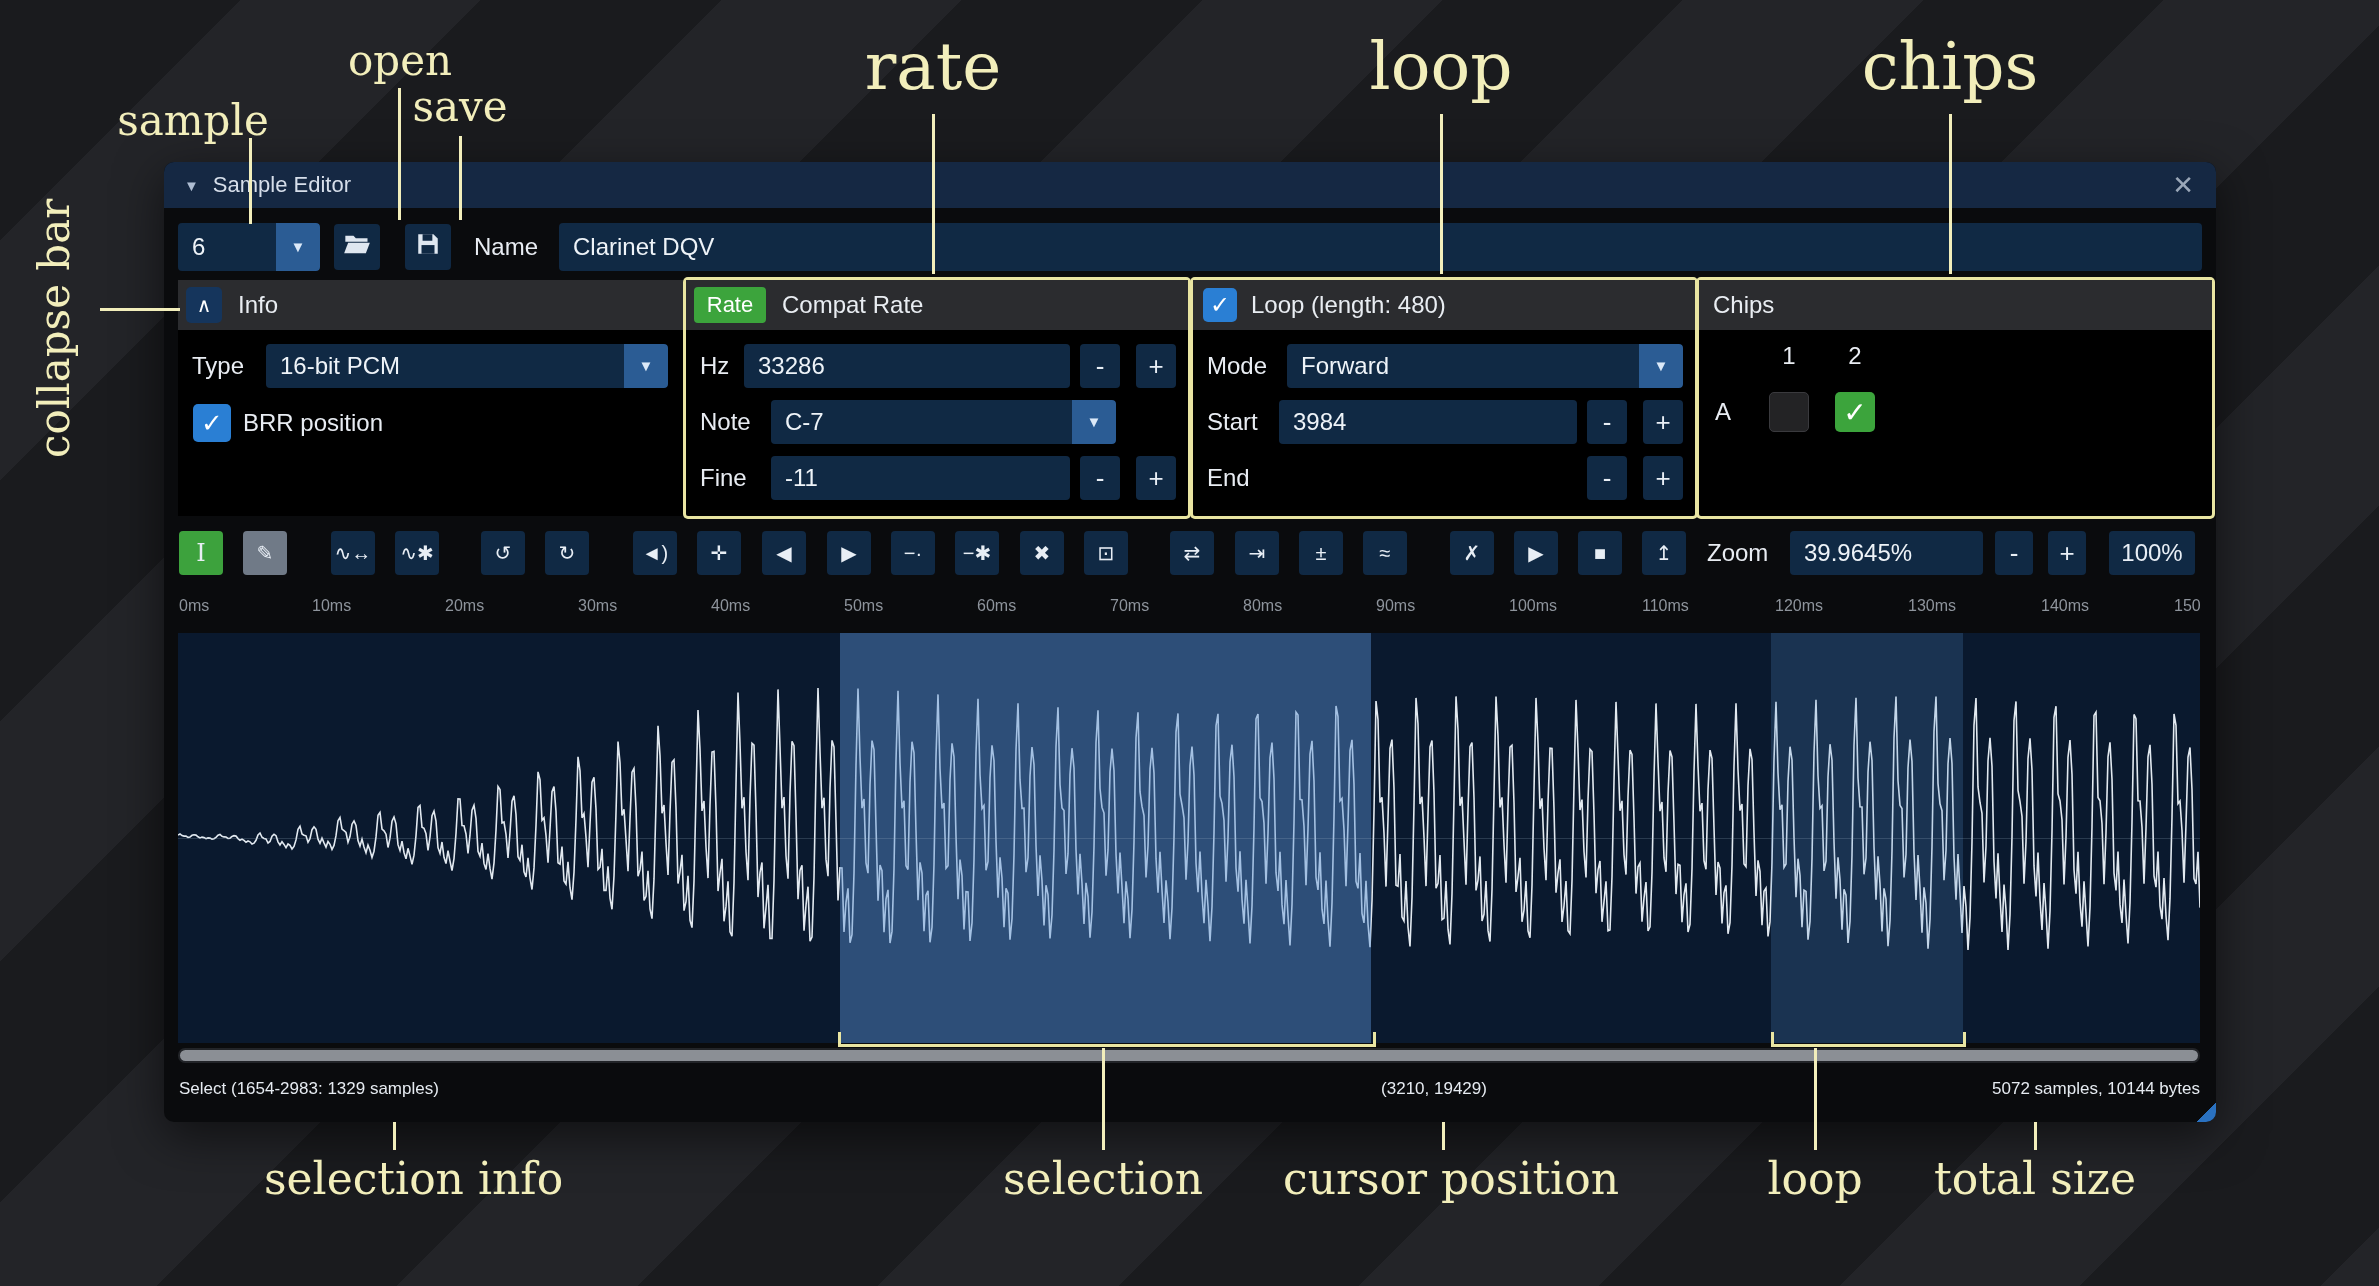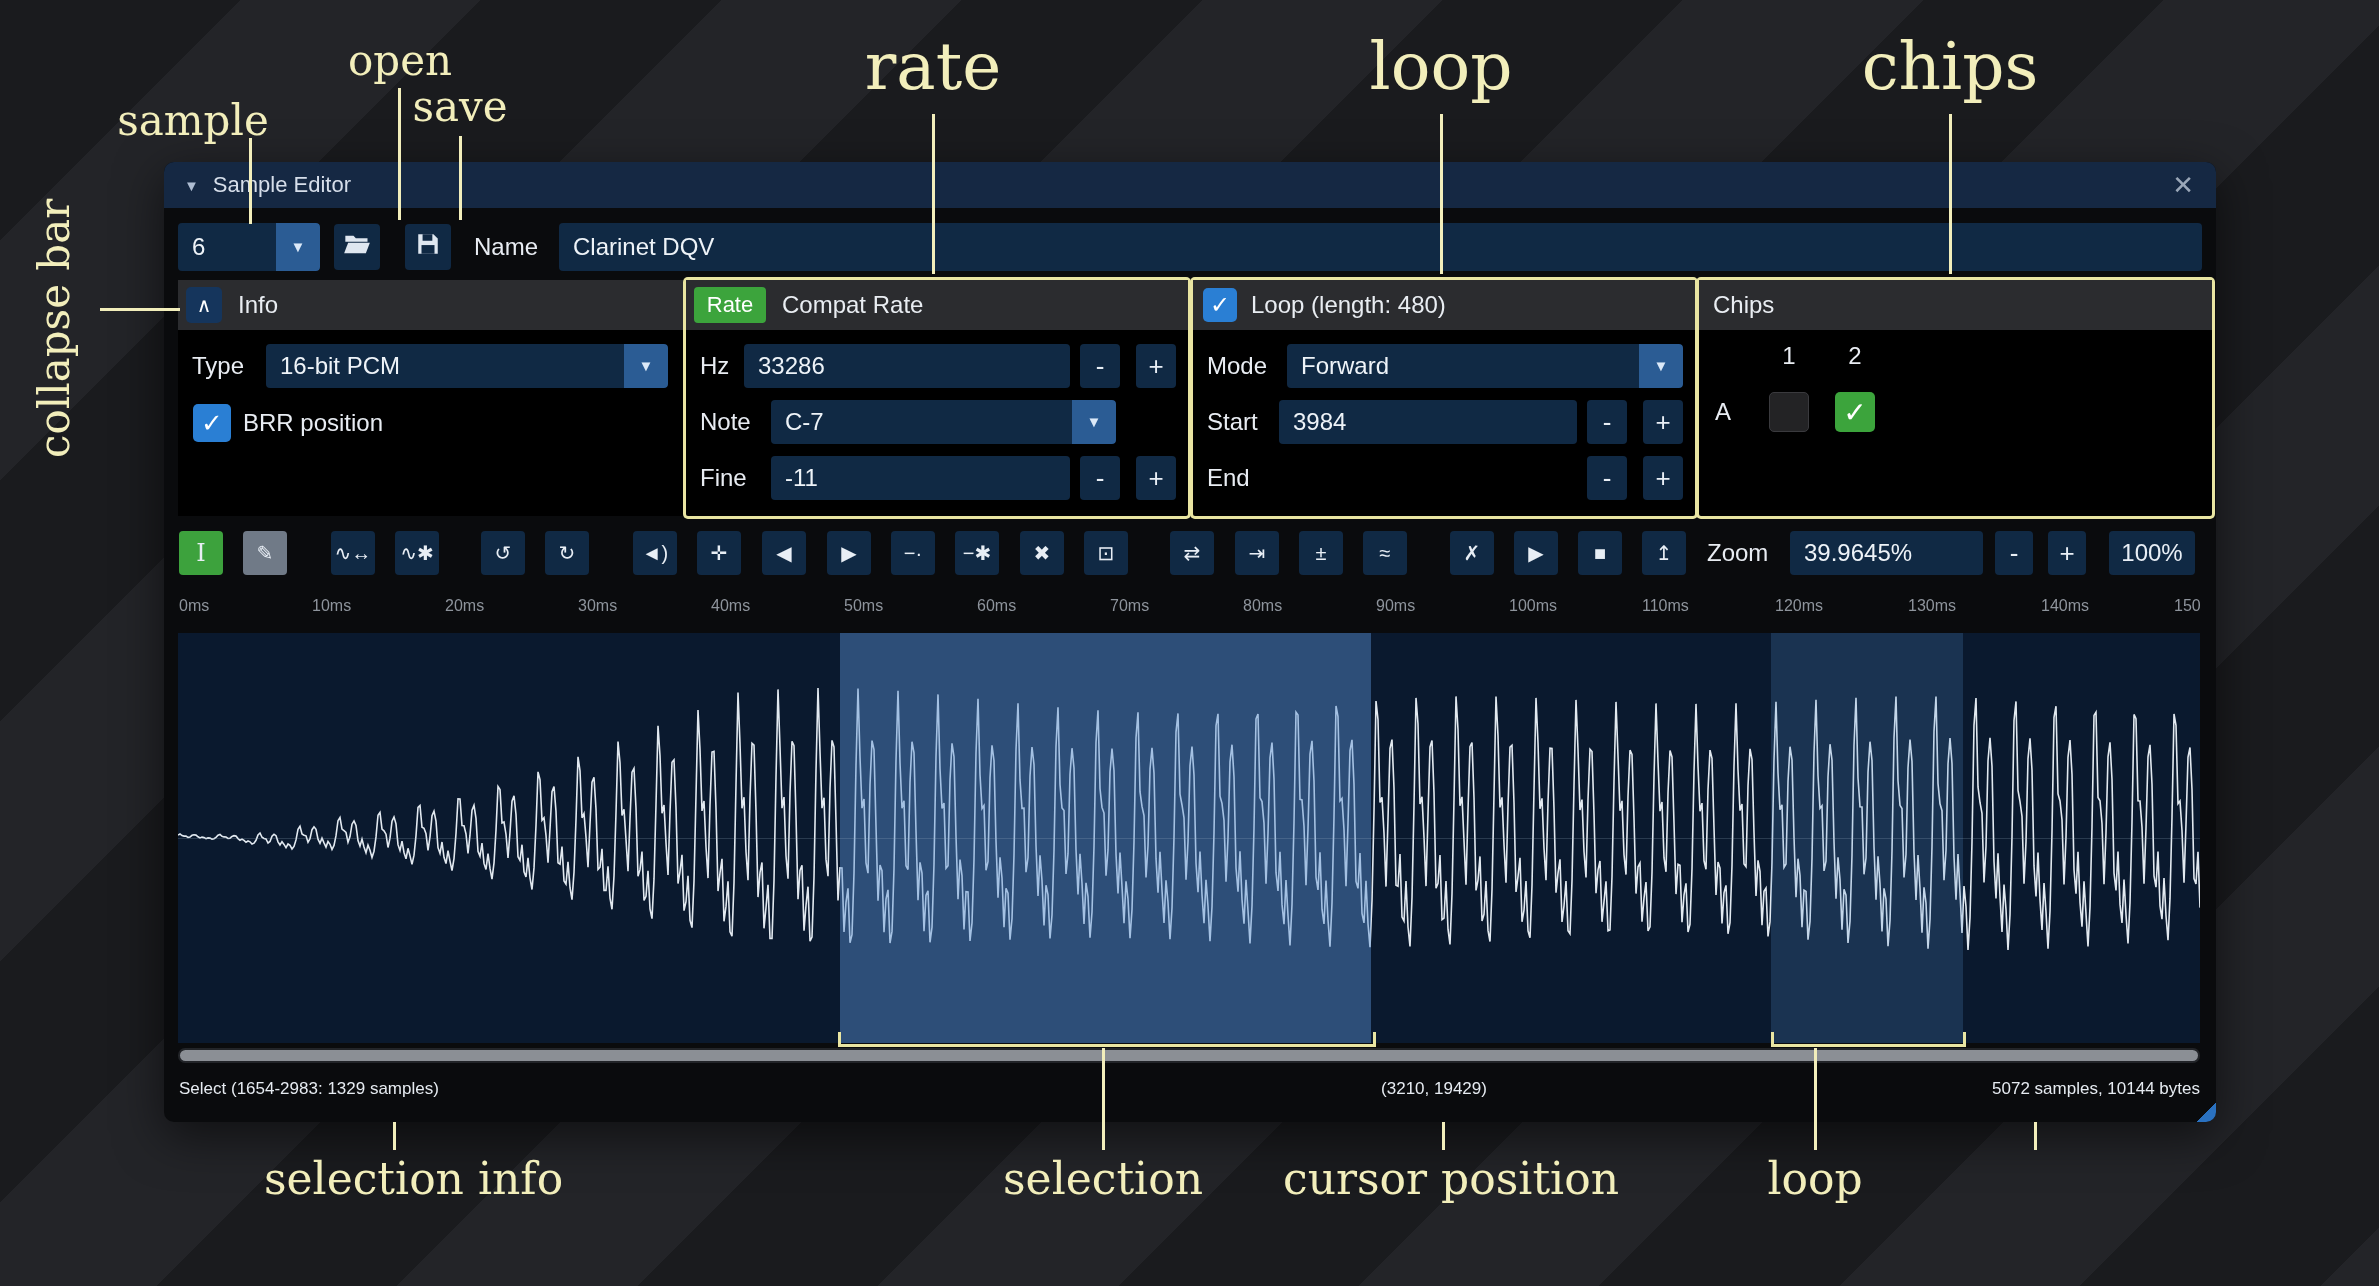--- a/index.html
+++ b/index.html
@@ -254,20 +254,21 @@
   <div class="ann" style="left:348px;top:36px;width:104px;">open</div>
   <div class="ann" style="left:408px;top:82px;width:104px;">save</div>
   <div class="ann big" style="left:833px;top:28px;width:200px;">rate</div>
   <div class="ann big" style="left:1341px;top:28px;width:200px;">loop</div>
   <div class="ann big" style="left:1850px;top:28px;width:200px;">chips</div>
   <div class="ann vert" style="left:30px;top:178px;height:280px;">collapse bar</div>
   <div class="ann bottom" style="left:264px;top:1153px;width:260px;">selection info</div>
   <div class="ann bottom" style="left:983px;top:1153px;width:240px;">selection</div>
   <div class="ann bottom" style="left:1283px;top:1153px;width:320px;">cursor position</div>
   <div class="ann bottom" style="left:1755px;top:1153px;width:120px;">loop</div>
+  <div class="ann bottom" style="left:1885px;top:1153px;width:300px;">total size</div>
 
   <div class="aline" style="left:249px;top:138px;width:3px;height:86px;"></div>
   <div class="aline" style="left:398px;top:88px;width:3px;height:132px;"></div>
   <div class="aline" style="left:459px;top:136px;width:3px;height:84px;"></div>
   <div class="aline" style="left:932px;top:114px;width:3px;height:160px;"></div>
   <div class="aline" style="left:1440px;top:114px;width:3px;height:160px;"></div>
   <div class="aline" style="left:1949px;top:114px;width:3px;height:160px;"></div>
   <div class="aline" style="left:100px;top:308px;width:80px;height:3px;"></div>
   <div class="aline" style="left:393px;top:1122px;width:3px;height:28px;"></div>
   <div class="aline" style="left:1102px;top:1048px;width:3px;height:102px;"></div>

